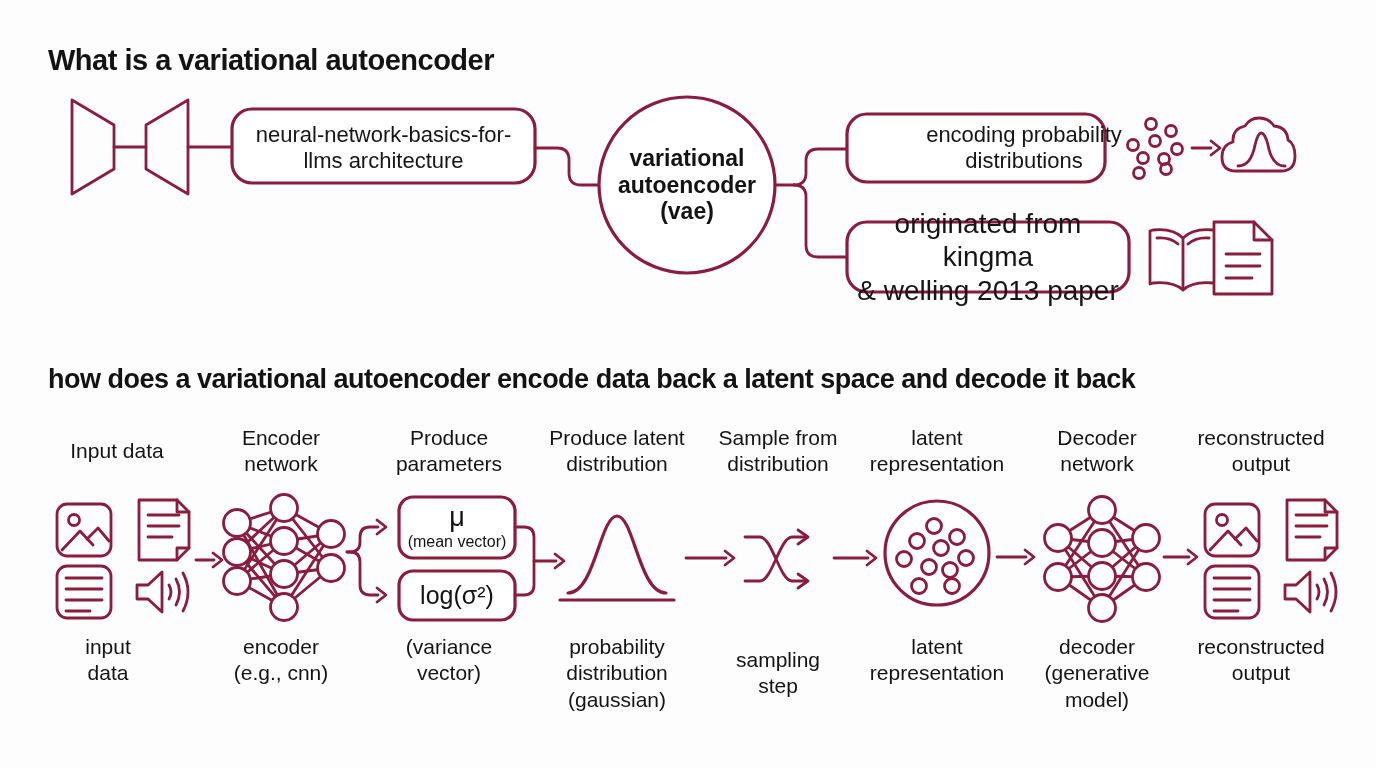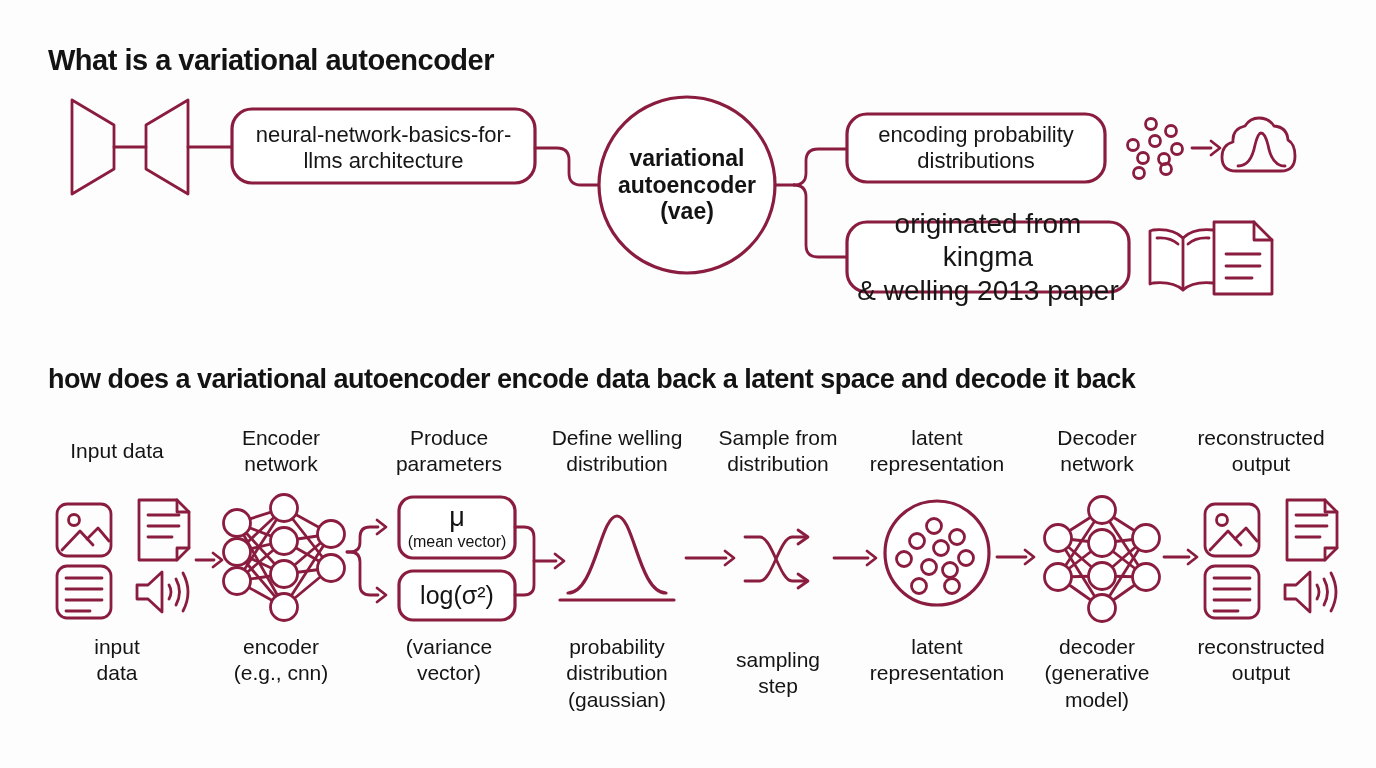--- a/index.html
+++ b/index.html
@@ -266,53 +266,53 @@
 
   <div class="abs title" style="left:48px; top:44px; font-size:29px;">What is a variational autoencoder</div>
 
   <div class="abs boxlabel" style="left:232px; top:111px; width:303px; height:74px; font-size:22px;">neural-network-basics-for-
 llms architecture</div>
 
   <div class="abs nodelabel" style="left:601px; top:99px; width:172px; height:172px; font-size:23px;">variational
 autoencoder
 (vae)</div>
 
-  <div class="abs boxlabel" style="left:847px; top:114px; width:258px; height:68px; font-size:22px;">encoding probability
+  <div class="abs boxlabel" style="left:895px; top:114px; width:258px; height:68px; font-size:22px;">encoding probability
 distributions</div>
 
   <div class="abs boxlabel" style="left:847px; top:222px; width:282px; height:70px; font-size:28px;">originated from kingma
 &amp; welling 2013 paper</div>
 
   <div class="abs title" style="left:48px; top:364px; font-size:27px;">how does a variational autoencoder encode data back a latent space and decode it back</div>
 
   <div class="abs colhead" style="left:32px;  top:424px; width:170px; height:54px; font-size:21px;">Input data</div>
   <div class="abs colhead" style="left:196px; top:424px; width:170px; height:54px; font-size:21px;">Encoder
 network</div>
   <div class="abs colhead" style="left:364px; top:424px; width:170px; height:54px; font-size:21px;">Produce
 parameters</div>
-  <div class="abs colhead" style="left:532px; top:424px; width:170px; height:54px; font-size:21px;">Define welling
+  <div class="abs colhead" style="left:532px; top:424px; width:170px; height:54px; font-size:21px;">Produce latent
 distribution</div>
   <div class="abs colhead" style="left:693px; top:424px; width:170px; height:54px; font-size:21px;">Sample from
 distribution</div>
   <div class="abs colhead" style="left:852px; top:424px; width:170px; height:54px; font-size:21px;">latent
 representation</div>
   <div class="abs colhead" style="left:1012px;top:424px; width:170px; height:54px; font-size:21px;">Decoder
 network</div>
   <div class="abs colhead" style="left:1176px;top:424px; width:170px; height:54px; font-size:21px;">reconstructed
 output</div>
 
   <div class="abs parambox" style="left:399px; top:497px; width:116px; height:61px;">
     <span class="mu-sym">μ</span>
     <span class="mu-cap">(mean vector)</span>
   </div>
   <div class="abs parambox" style="left:399px; top:571px; width:116px; height:49px;border-radius:15px;">
     <span class="logvar">log(σ²)</span>
   </div>
 
-  <div class="abs colcap" style="left:32px;  top:634px; width:170px; font-size:21px;">input
+  <div class="abs colcap" style="left:23px;  top:634px; width:170px; font-size:21px;">input
 data</div>
   <div class="abs colcap" style="left:196px; top:634px; width:170px; font-size:21px;">encoder
 (e.g., cnn)</div>
   <div class="abs colcap" style="left:364px; top:634px; width:170px; font-size:21px;">(variance
 vector)</div>
   <div class="abs colcap" style="left:532px; top:634px; width:170px; font-size:21px;">probability
 distribution
 (gaussian)</div>
   <div class="abs colcap" style="left:693px; top:647px; width:170px; font-size:21px;">sampling
 step</div>

